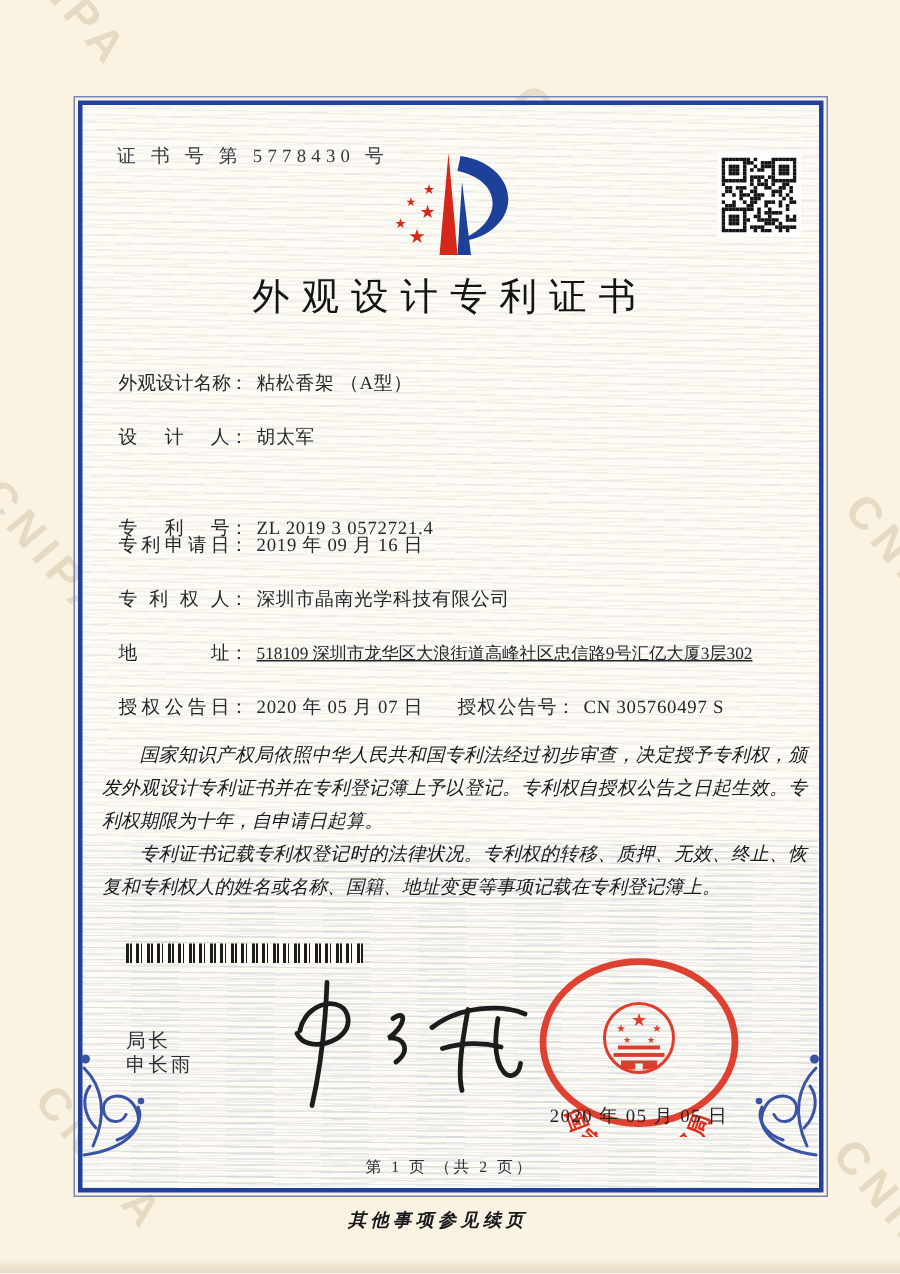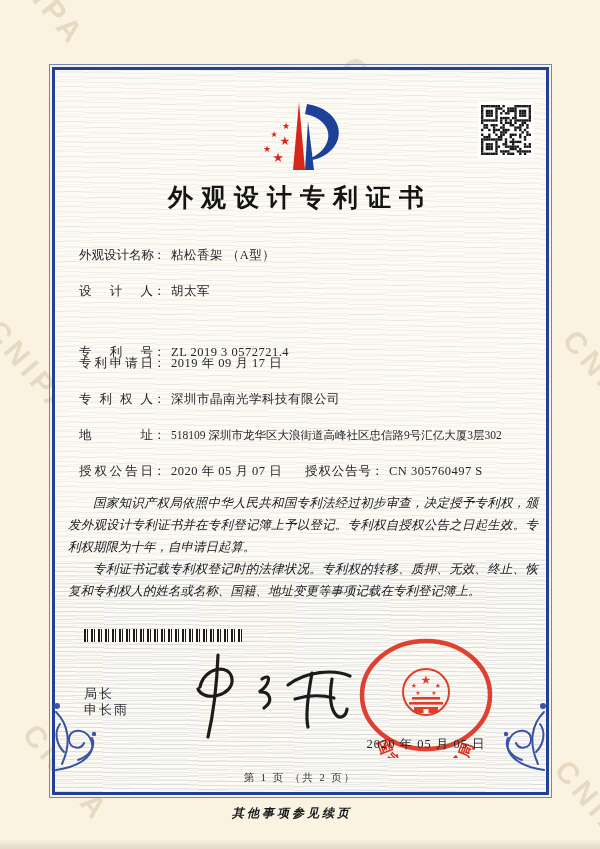--- a/index.html
+++ b/index.html
@@ -41,31 +41,31 @@
   
   .content { position:absolute; left:0; top:0; width:600px; height:849px; }
   .cert-no {
     position:absolute; left:78px; top:96px; font-size:12.5px; color:#33383f;
     letter-spacing:3.5px;
   }
   .logo { position:absolute; left:250px; top:94px; }
   .qr-wrap { position:absolute; left:478px; top:102px; width:56px; height:56px; background:#fff; padding:3px; }
   .doc-title {
     position:absolute; left:0; top:181px; width:600px; text-align:center;
-    font-size:25px; font-weight:bold; letter-spacing:8px; color:#141414;
+    font-size:25px; font-weight:normal; letter-spacing:8px; color:#141414;
   }
   .fields { position:absolute; left:79px; top:247px; width:460px; font-size:12.5px; color:#23262b; }
   .frow { position:absolute; left:0; white-space:nowrap; }
   .flabel {
     display:inline-block; width:74px; text-align:justify; text-align-last:justify;
     vertical-align:bottom;
   }
   .fcolon { display:inline-block; width:13px; }
   .fvalue { margin-left:5px; letter-spacing:.5px; }
-  .fvalue.addr { font-size:11.5px; letter-spacing:0; }
+  .fvalue.addr { font-size:11.5px; letter-spacing:0;text-decoration:underline; }
   .fpair2 { position:absolute; left:226px; top:0; white-space:nowrap; }
   .fpair2 .flabel { width:66px; }
   .paras {
     position:absolute; left:68px; top:492px; width:470px;
     font-size:12.5px; line-height:22px; color:#15181d; text-align:justify;
     font-style:italic; font-family:"Liberation Serif", serif;
   }
   .paras p { text-indent:2em; }
   .barcode {
     position:absolute; left:84px; top:629px; width:158px; height:13px;
@@ -123,20 +123,21 @@
       <path d="M52,70 C42,48 46,30 58,18"></path>
       <path d="M36,66 C24,62 18,52 22,44"></path>
       <path d="M50,58 C58,50 60,38 54,30"></path>
     </g>
     <circle cx="57" cy="12" r="3" fill="#3a54a4"></circle>
     <circle cx="20" cy="40" r="2.2" fill="#3a54a4"></circle>
   </svg>
 
   <div class="content">
 
+    <div class="cert-no">证 书 号 第 5778430 号</div>
 
     <svg class="logo" width="100" height="88" viewBox="0 0 100 88">
       <path d="M57,10 C90,15 98,44 78,59 C70,65 61,67 56,66 C84,57 88,27 55,20 Z" fill="#1d4098"></path>
       <path d="M49,8 L43,76 L55,76 Z" fill="#d5281b"></path>
       <path d="M58,27 L55,76 L64,76 Z" fill="#1d4098"></path>
       <g fill="#d5281b" font-family="'DejaVu Sans', sans-serif" text-anchor="middle">
         <text x="36" y="35" font-size="9">★</text>
         <text x="24" y="43" font-size="8">★</text>
         <text x="35" y="51" font-size="12">★</text>
         <text x="17" y="58" font-size="9">★</text>
@@ -386,21 +387,21 @@
       <div class="frow" style="top:0;">
         <span class="flabel">外观设计名称</span><span class="fcolon">：</span><span class="fvalue">粘松香架 （A型）</span>
       </div>
       <div class="frow" style="top:36px;">
         <span class="flabel">设计人</span><span class="fcolon">：</span><span class="fvalue">胡太军</span>
       </div>
       <div class="frow" style="top:72px;margin-top:25px;">
         <span class="flabel">专利号</span><span class="fcolon">：</span><span class="fvalue">ZL 2019 3 0572721.4</span>
       </div>
       <div class="frow" style="top:108px;">
-        <span class="flabel">专利申请日</span><span class="fcolon">：</span><span class="fvalue">2019 年 09 月 17 日</span>
+        <span class="flabel">专利申请日</span><span class="fcolon">：</span><span class="fvalue">2019 年 09 月 16 日</span>
       </div>
       <div class="frow" style="top:144px;">
         <span class="flabel">专利权人</span><span class="fcolon">：</span><span class="fvalue">深圳市晶南光学科技有限公司</span>
       </div>
       <div class="frow" style="top:180px;">
         <span class="flabel">地址</span><span class="fcolon">：</span><span class="fvalue addr">518109 深圳市龙华区大浪街道高峰社区忠信路9号汇亿大厦3层302</span>
       </div>
       <div class="frow" style="top:216px; width:460px;">
         <span>
           <span class="flabel">授权公告日</span><span class="fcolon">：</span><span class="fvalue">2020 年 05 月 07 日</span>

